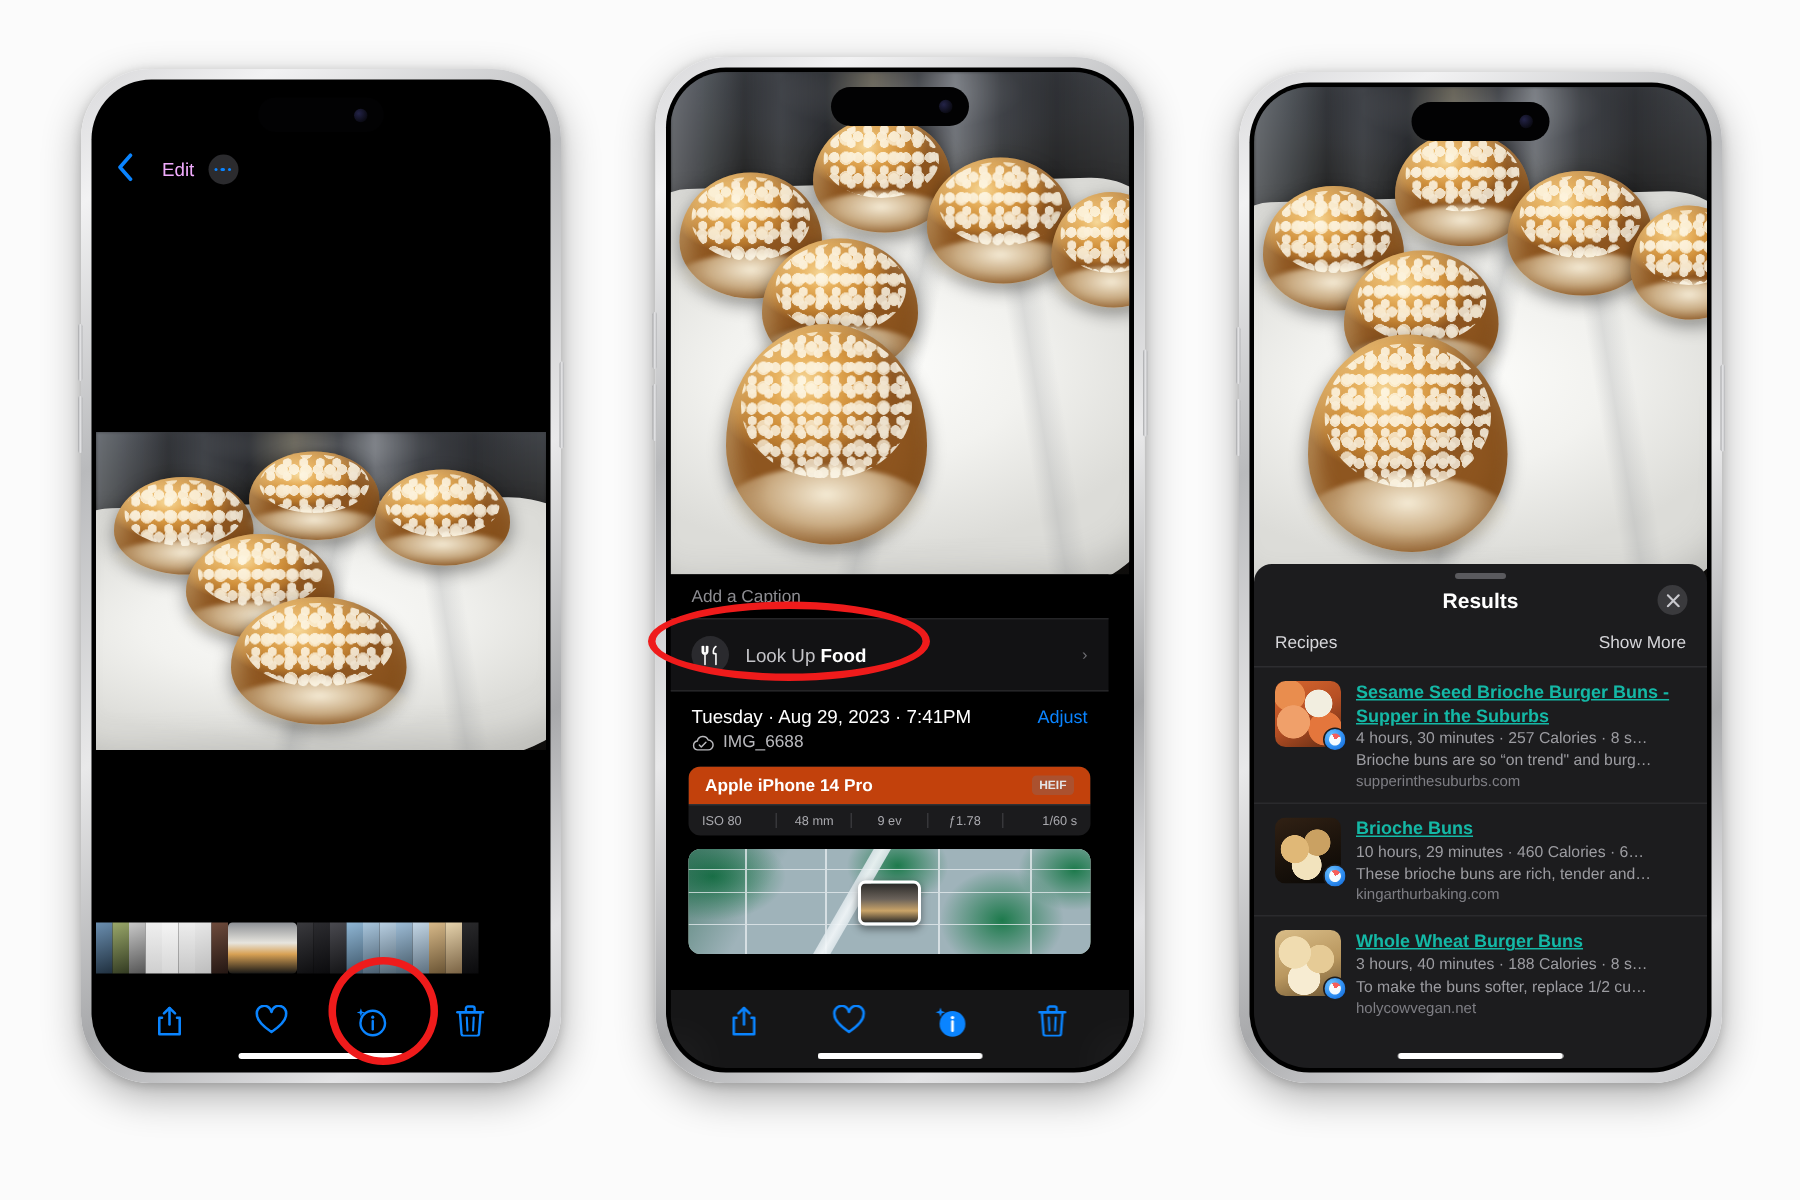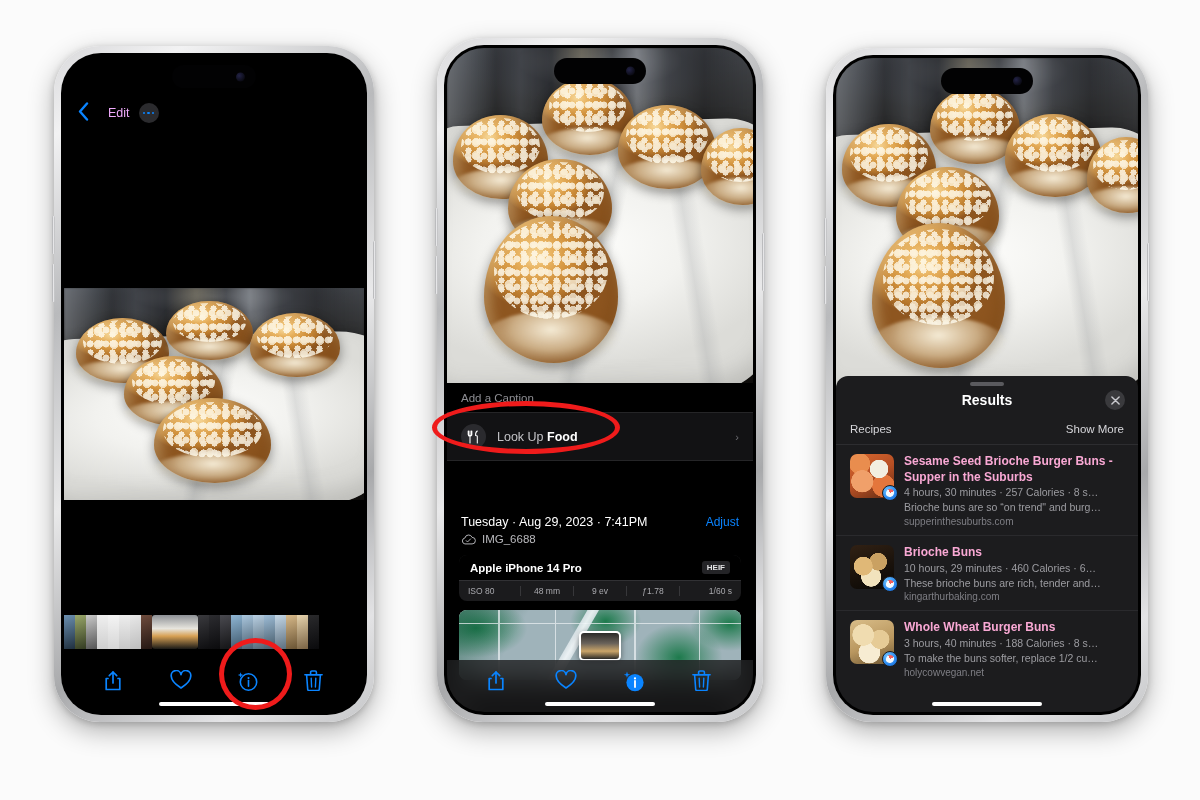--- a/index.html
+++ b/index.html
@@ -186,21 +186,21 @@
     background-image:
       radial-gradient(circle, rgba(255,251,238,.95) 42%, transparent 45%),
       radial-gradient(circle, rgba(255,249,232,.85) 42%, transparent 45%),
       radial-gradient(circle, rgba(255,252,240,.9) 42%, transparent 45%);
     background-size: 11px 9px, 16px 13px, 8px 14px;
     background-position: 2px 1px, 7px 5px, 11px 3px;
     opacity:.85;
   }
 
   
-  .sheet { position: absolute; left: 0; right: 0; background: #000; z-index: 20; }
+  .sheet { position: absolute; left: 0; right: 14px; background: #000; z-index: 20; }
   .caption-row {
     padding: 9px 14px 8px;
     color: #8d8d92;
     font-size: 11.5px;
   }
   .lookup-row {
     display: flex; align-items: center;
     gap: 11px;
     padding: 11px 14px;
     background: #121214;
@@ -210,41 +210,41 @@
   .lookup-icon {
     width: 25px; height: 25px; border-radius: 50%;
     background: rgba(120,120,128,.24);
     display: flex; align-items: center; justify-content: center;
     color: #fff; font-size: 12px;
   }
   .lookup-text { font-size: 12.5px; color: #c3c3c7; flex: 1; }
   .lookup-text b { color: #fff; font-weight: bold; }
   .chev { color: #6e6e73; font-size: 11px; }
 
-  .meta-block { padding: 10px 14px 8px; margin-top: 44px; }
+  .meta-block { padding: 10px 14px 8px; }
   .meta-line1 {
     display: flex; align-items: baseline; justify-content: space-between;
   }
   .meta-date { color: #fff; font-size: 12.5px; }
   .meta-adjust { color: #0a84ff; font-size: 12px; }
   .meta-line2 {
     display: flex; align-items: center; gap: 6px;
     margin-top: 4px; color: #b9b9bd; font-size: 11.5px;
   }
 
   .exif-card {
     margin: 2px 12px 0;
     border-radius: 8px;
     overflow: hidden;
     background: #1b1b1d;
   }
   .exif-head {
     display: flex; align-items: center; justify-content: space-between;
     padding: 6px 11px;
-    background: #000000;
+    background: #c2410c;
   }
   .exif-model { color: #fff; font-size: 11.5px; font-weight: bold; }
   .exif-fmt {
     color: #e4e4e6; font-size: 8px; font-weight: bold;
     background: rgba(120,120,128,.3);
     padding: 2px 5px; border-radius: 3px;
   }
   .exif-body { padding: 7px 10px 8px; }
   .exif-l { color: #b6b6ba; font-size: 11px; line-height: 1.45; }
   .exif-strip {
@@ -388,22 +388,23 @@
     display: flex; align-items: center; justify-content: center;
   }
   .safari-badge .needle {
     width: 8px; height: 8px; border-radius: 50%;
     background: conic-gradient(from 220deg, #fff 0 25%, #ff5a52 25% 50%, #fff 50% 100%);
     transform: rotate(20deg);
     opacity: .95;
   }
   .res-body { flex: 1; min-width: 0; }
   .res-name {
-    color: #f9a8d4; font-size: 12px; font-weight: bold;
+    color: #14b8a6; font-size: 12px; font-weight: bold;
     line-height: 1.3;
+    text-decoration: underline;
   }
   .res-meta, .res-desc {
     color: #9c9ca1; font-size: 10.5px;
     line-height: 1.42;
     white-space: nowrap; overflow: hidden;
   }
   .res-domain {
     color: #7e7e84; font-size: 10px; margin-top: 1px;
     white-space: nowrap; overflow: hidden;
   }

